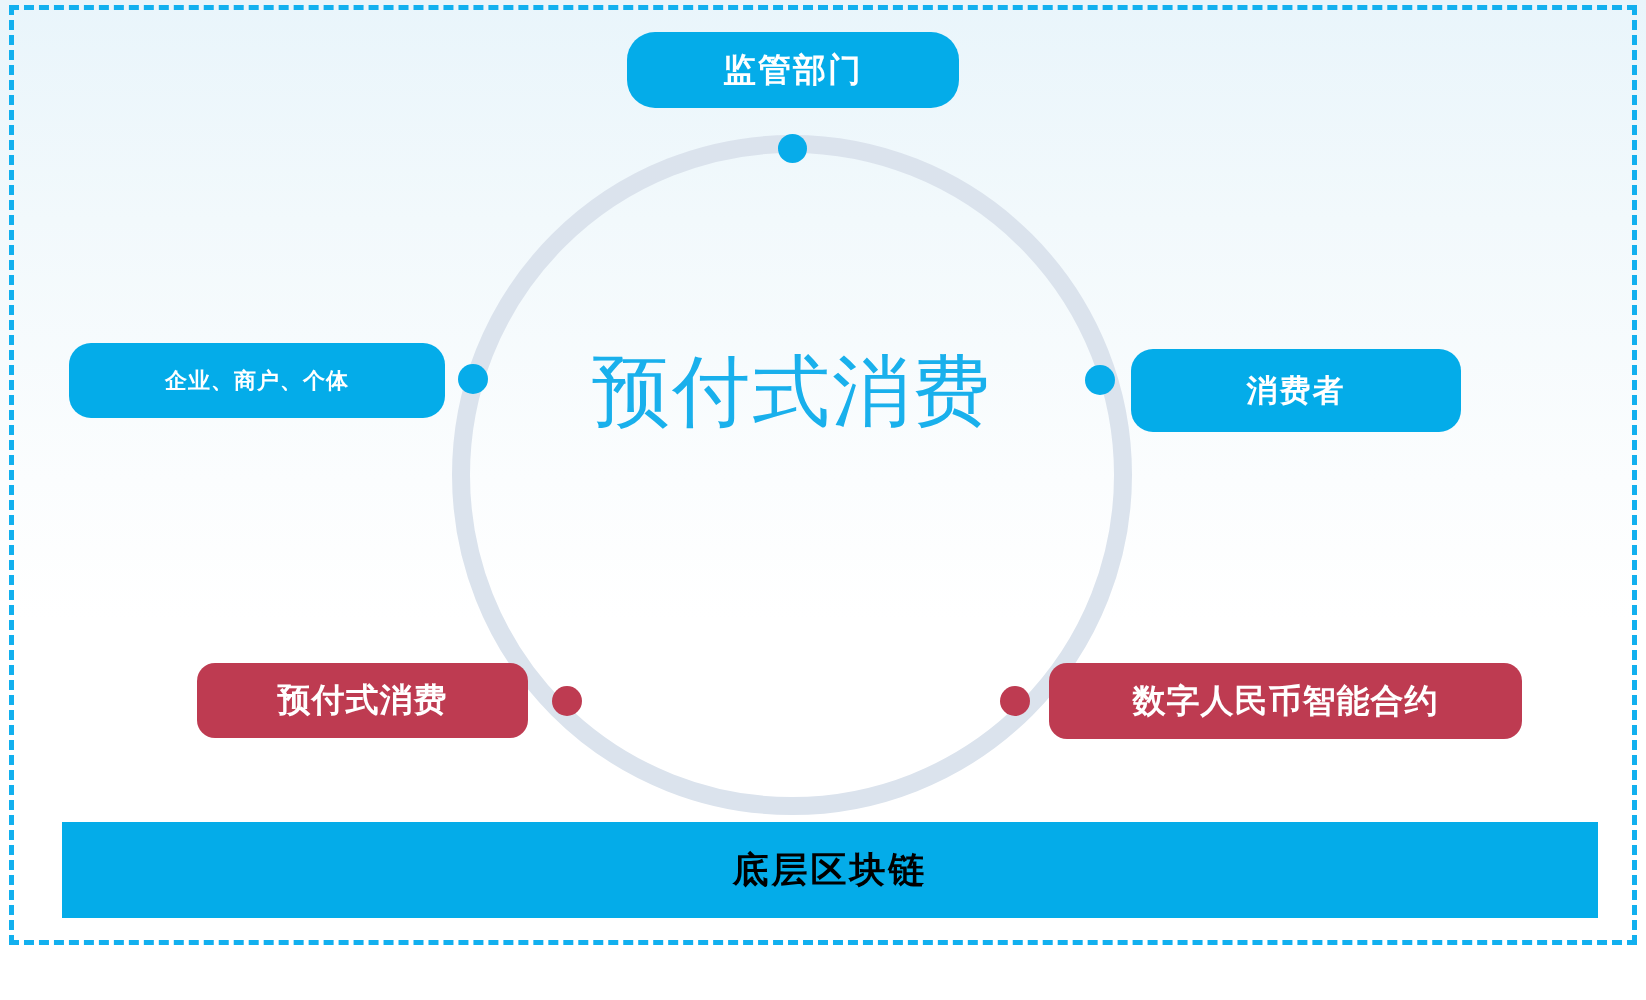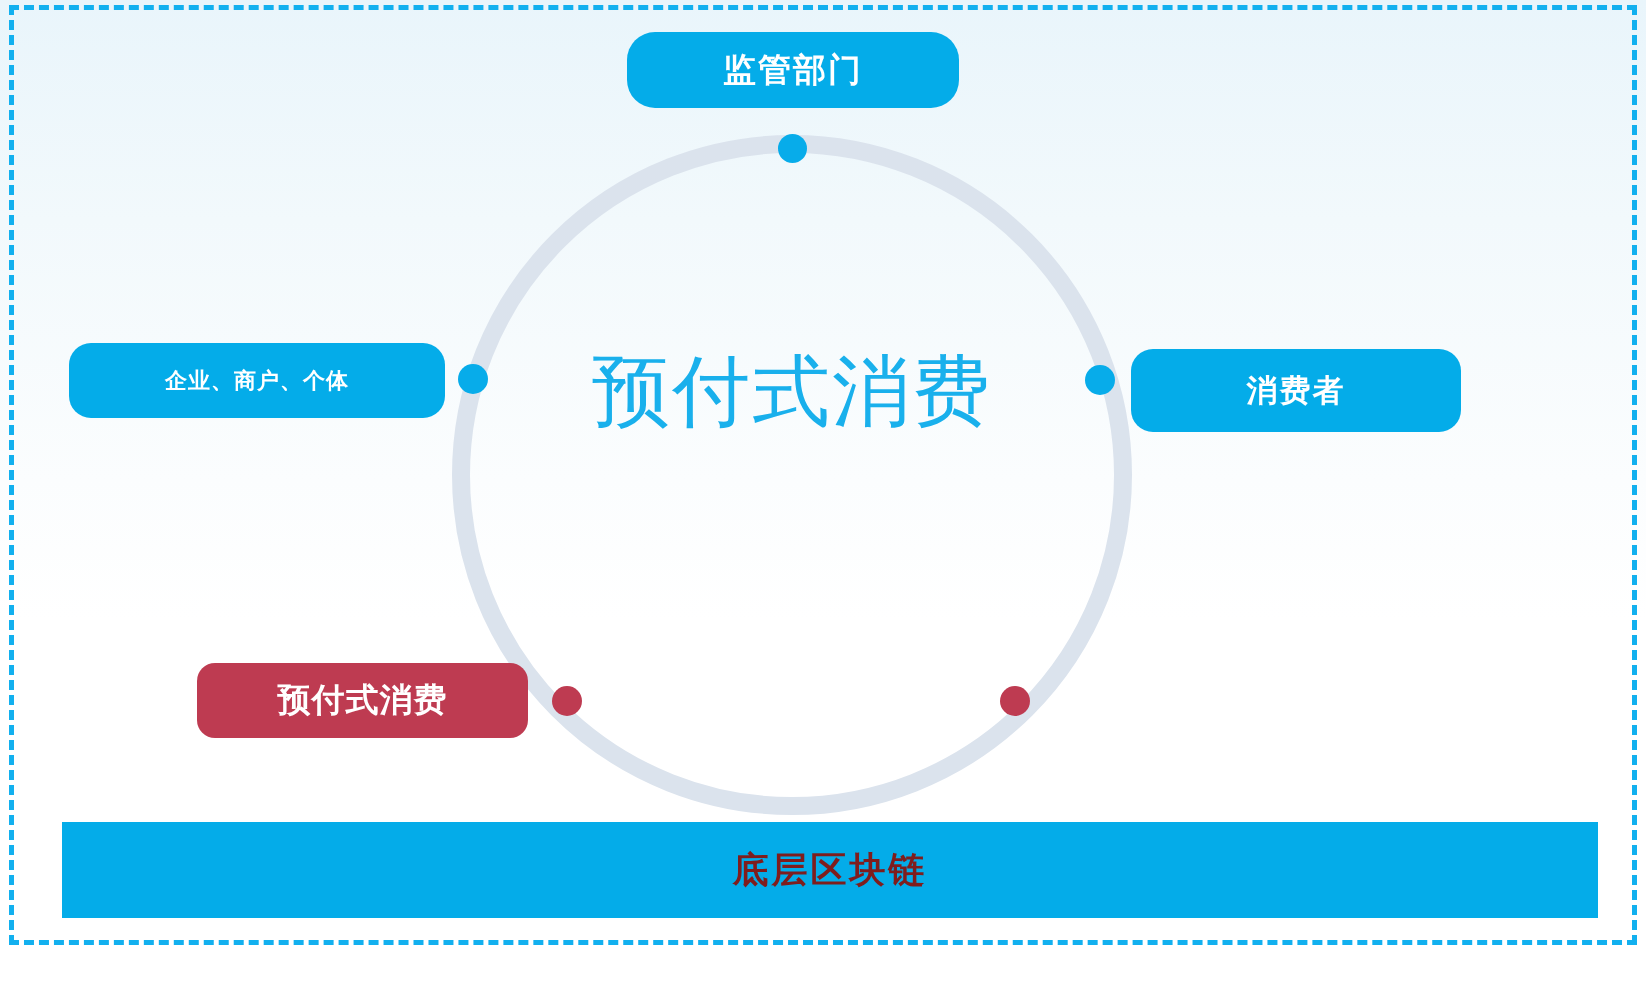--- a/index.html
+++ b/index.html
@@ -122,21 +122,21 @@
     left: 62px;
     top: 822px;
     width: 1536px;
     height: 96px;
     background: #04ace9;
     display: flex;
     align-items: center;
     justify-content: center;
   }
   #bottom-bar .label {
-    color: #7f1d1d;
+    color: #000000;
     font-size: 36px;
     font-weight: 700;
     letter-spacing: 3px;
   }
 </style>
 </head>
 <body>
 
 <div id="stage">
 
@@ -155,18 +155,19 @@
   <div class="dot red" id="dot-contract"></div>
 
   <div class="pill blue" id="pill-top">监管部门</div>
 
   <div class="pill blue" id="pill-left">企业、商户、个体</div>
 
   <div class="pill blue" id="pill-right">消费者</div>
 
   <div class="pill red" id="pill-bank">预付式消费</div>
 
+  <div class="pill red" id="pill-contract">数字人民币智能合约</div>
 
   <div id="bottom-bar">
     <span class="label">底层区块链</span>
   </div>
 
 </div>
 
 </body></html>

